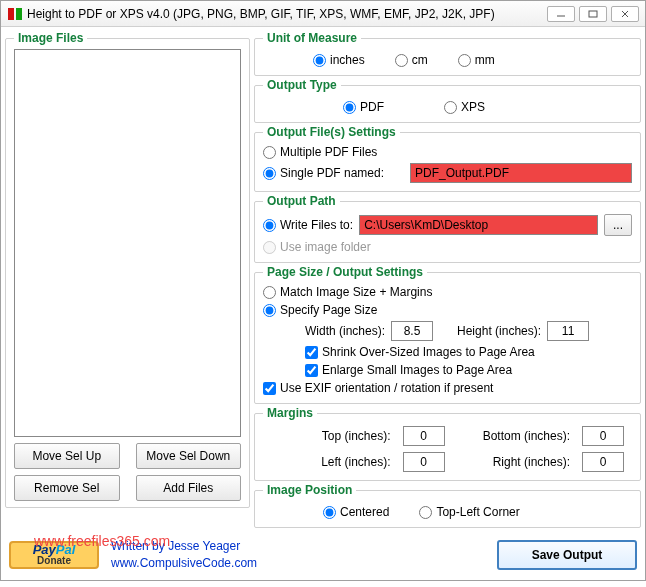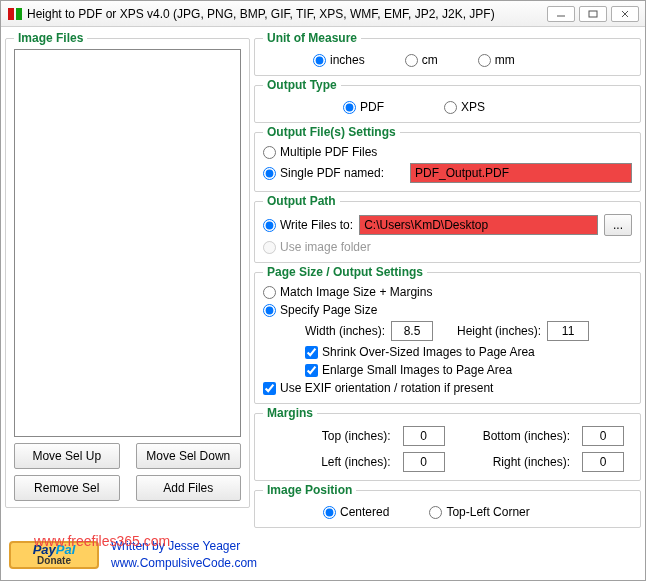--- a/index.html
+++ b/index.html
@@ -11,21 +11,21 @@
 .win-btns { display: flex; gap: 4px; }
 .win-btn { width: 28px; height: 16px; border: 1px solid #b0b0b0; border-radius: 2px; background: #fff; display: flex; align-items: center; justify-content: center; font-size: 10px; color: #555; }
 .body { display: flex; padding: 4px; gap: 4px; }
 .left { width: 245px; }
 .right { flex: 1; }
 fieldset { border: 1px solid #d0d0d0; border-radius: 2px; margin: 0 0 2px 0; padding: 4px 8px 6px 8px; }
 legend { padding: 0 4px; color: #15803d; font-weight: bold; }
 .listbox { width: 100%; height: 388px; border: 1px solid #888; background: #fff; }
 .btn-row { display: flex; gap: 16px; margin-top: 6px; }
 .btn { flex: 1; height: 26px; border: 1px solid #a0a0a0; background: linear-gradient(#fdfdfd,#e8e8e8); border-radius: 2px; display: flex; align-items: center; justify-content: center; cursor: pointer; }
-.radio-row { display: flex; gap: 40px; padding: 4px 0 2px 50px; align-items: center; }
+.radio-row { display: flex; gap: 30px; padding: 4px 0 2px 50px; align-items: center; }
 .radio-item { display: flex; align-items: center; gap: 4px; }
 input[type="radio"], input[type="checkbox"] { margin: 0; }
 .row { display: flex; align-items: center; gap: 6px; padding: 2px 0; }
 .text-input { border: 1px solid #888; height: 20px; padding: 0 4px; background: #ef4444; }
 .browse-btn { width: 28px; height: 22px; border: 1px solid #a0a0a0; background: linear-gradient(#fdfdfd,#e8e8e8); border-radius: 2px; display:flex;align-items:center;justify-content:center;}
 .disabled { color: #999; }
 .num-input { width: 42px; text-align: center; border: 1px solid #888; height: 20px; }
 .indent2 { padding-left: 42px; }
 .margins-grid { display: grid; grid-template-columns: auto 50px auto 50px; gap: 6px 12px; align-items: center; padding-left: 40px; padding-top:2px; padding-bottom:2px;}
 .margins-grid .lbl { text-align: right; }
@@ -229,14 +229,15 @@
 
   <div class="footer">
     <div class="paypal">
       <div><span class="pp-pay">Pay</span><span class="pp-pal">Pal</span></div>
       <div class="pp-donate">Donate</div>
     </div>
     <div class="links">
       <div>Written by Jesse Yeager</div>
       <div style="cursor:pointer;">www.CompulsiveCode.com</div>
     </div>
+    <div class="save-btn">Save Output</div>
   </div>
 </div>
 
 </body></html>

